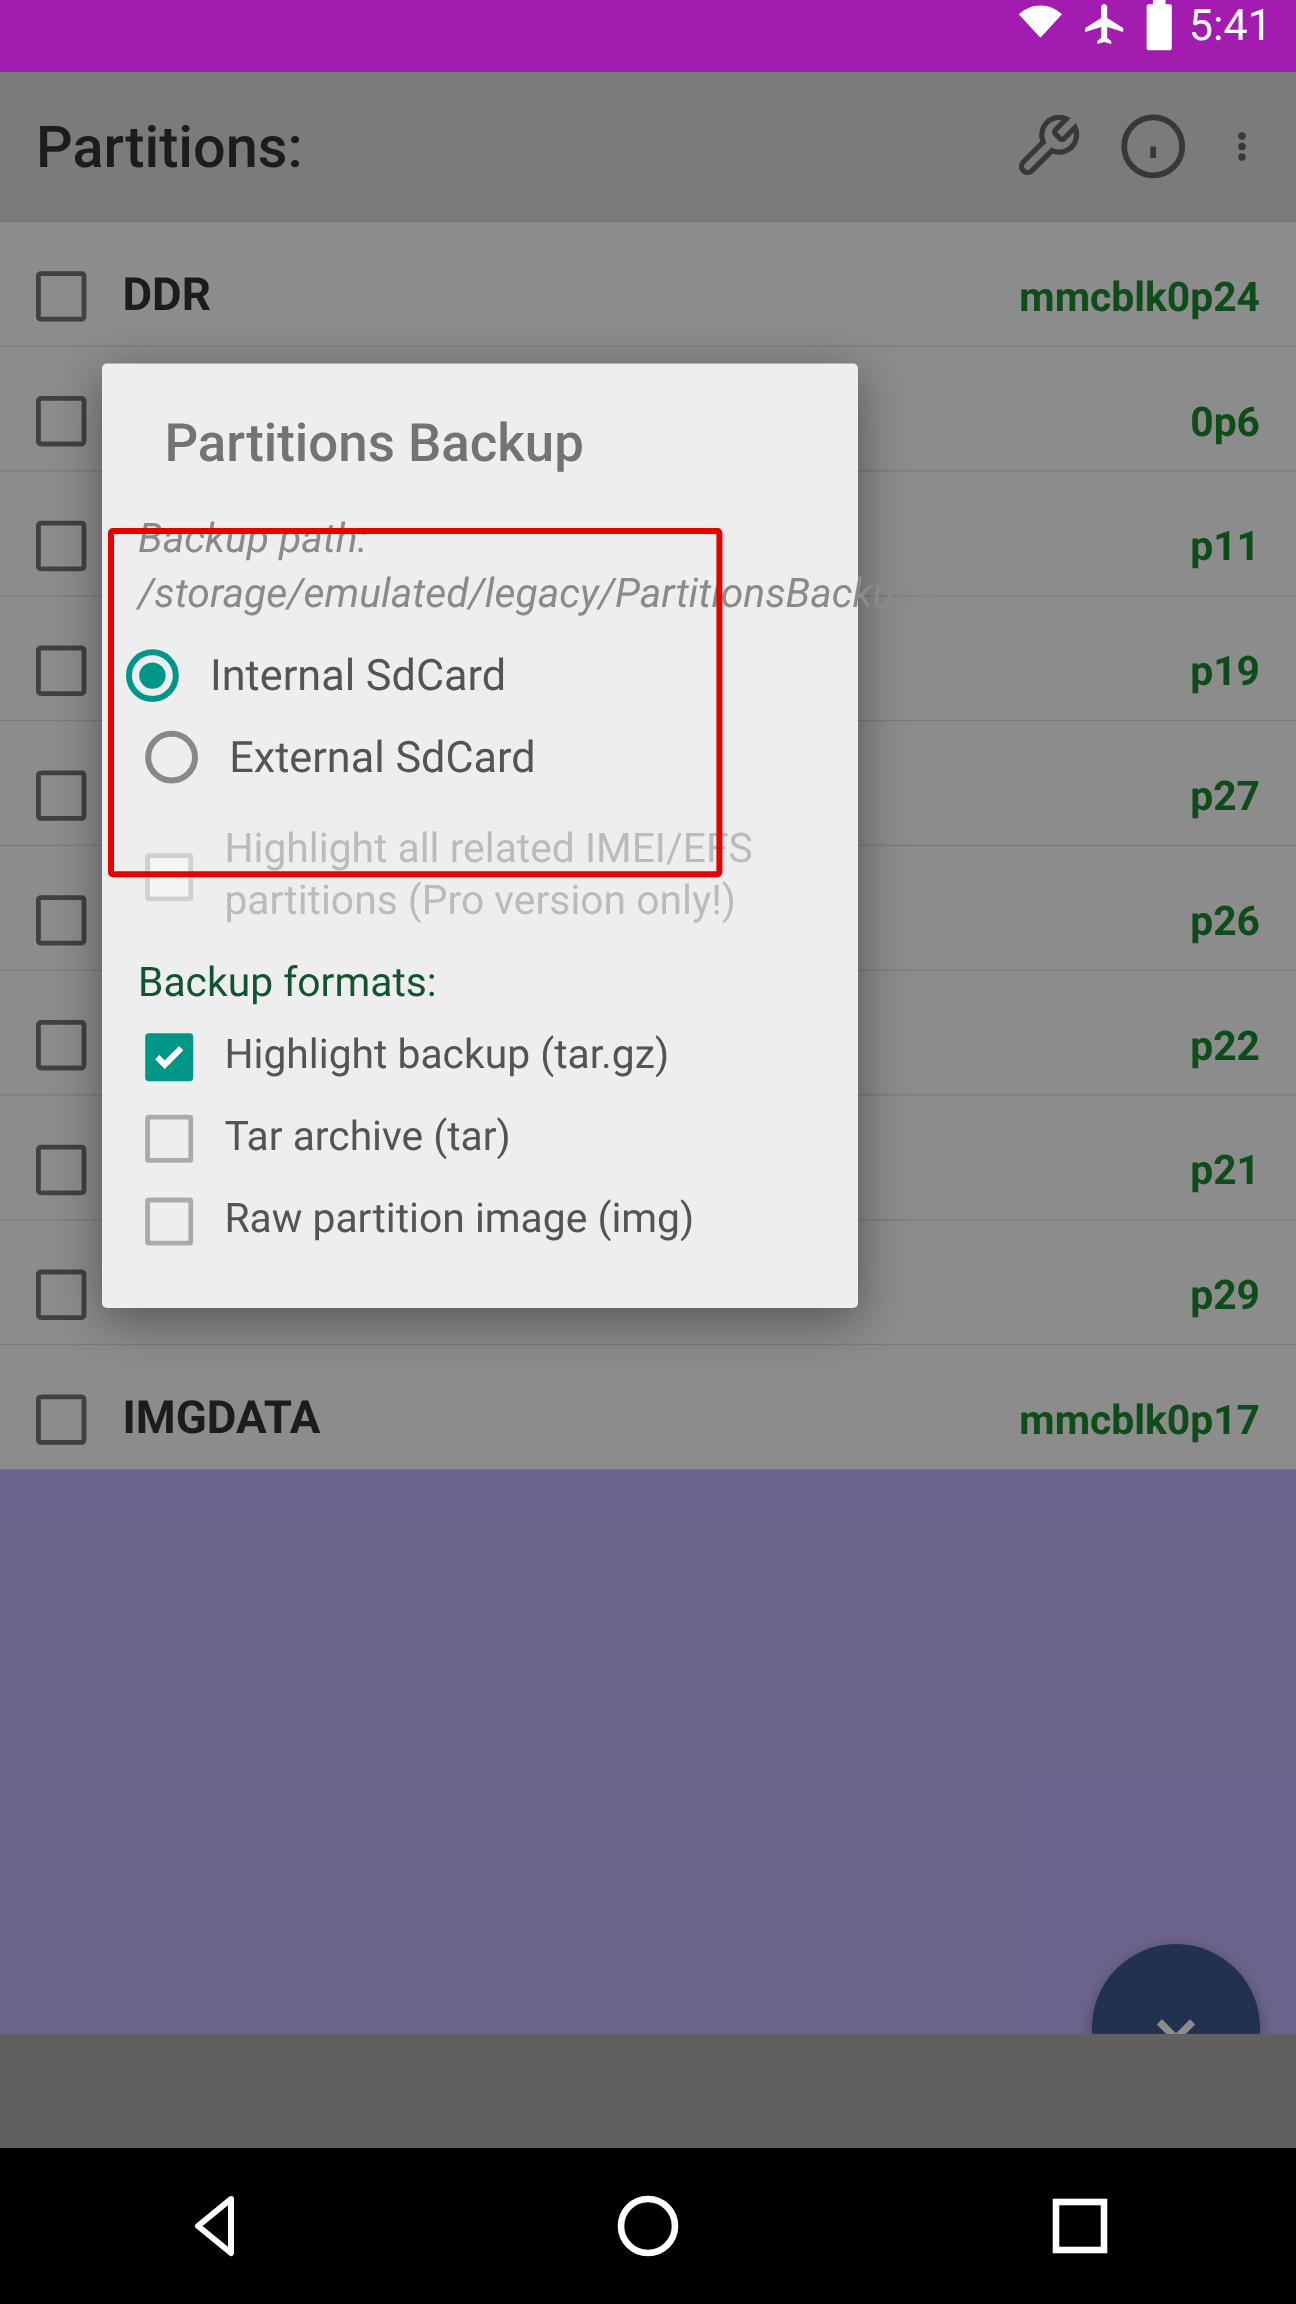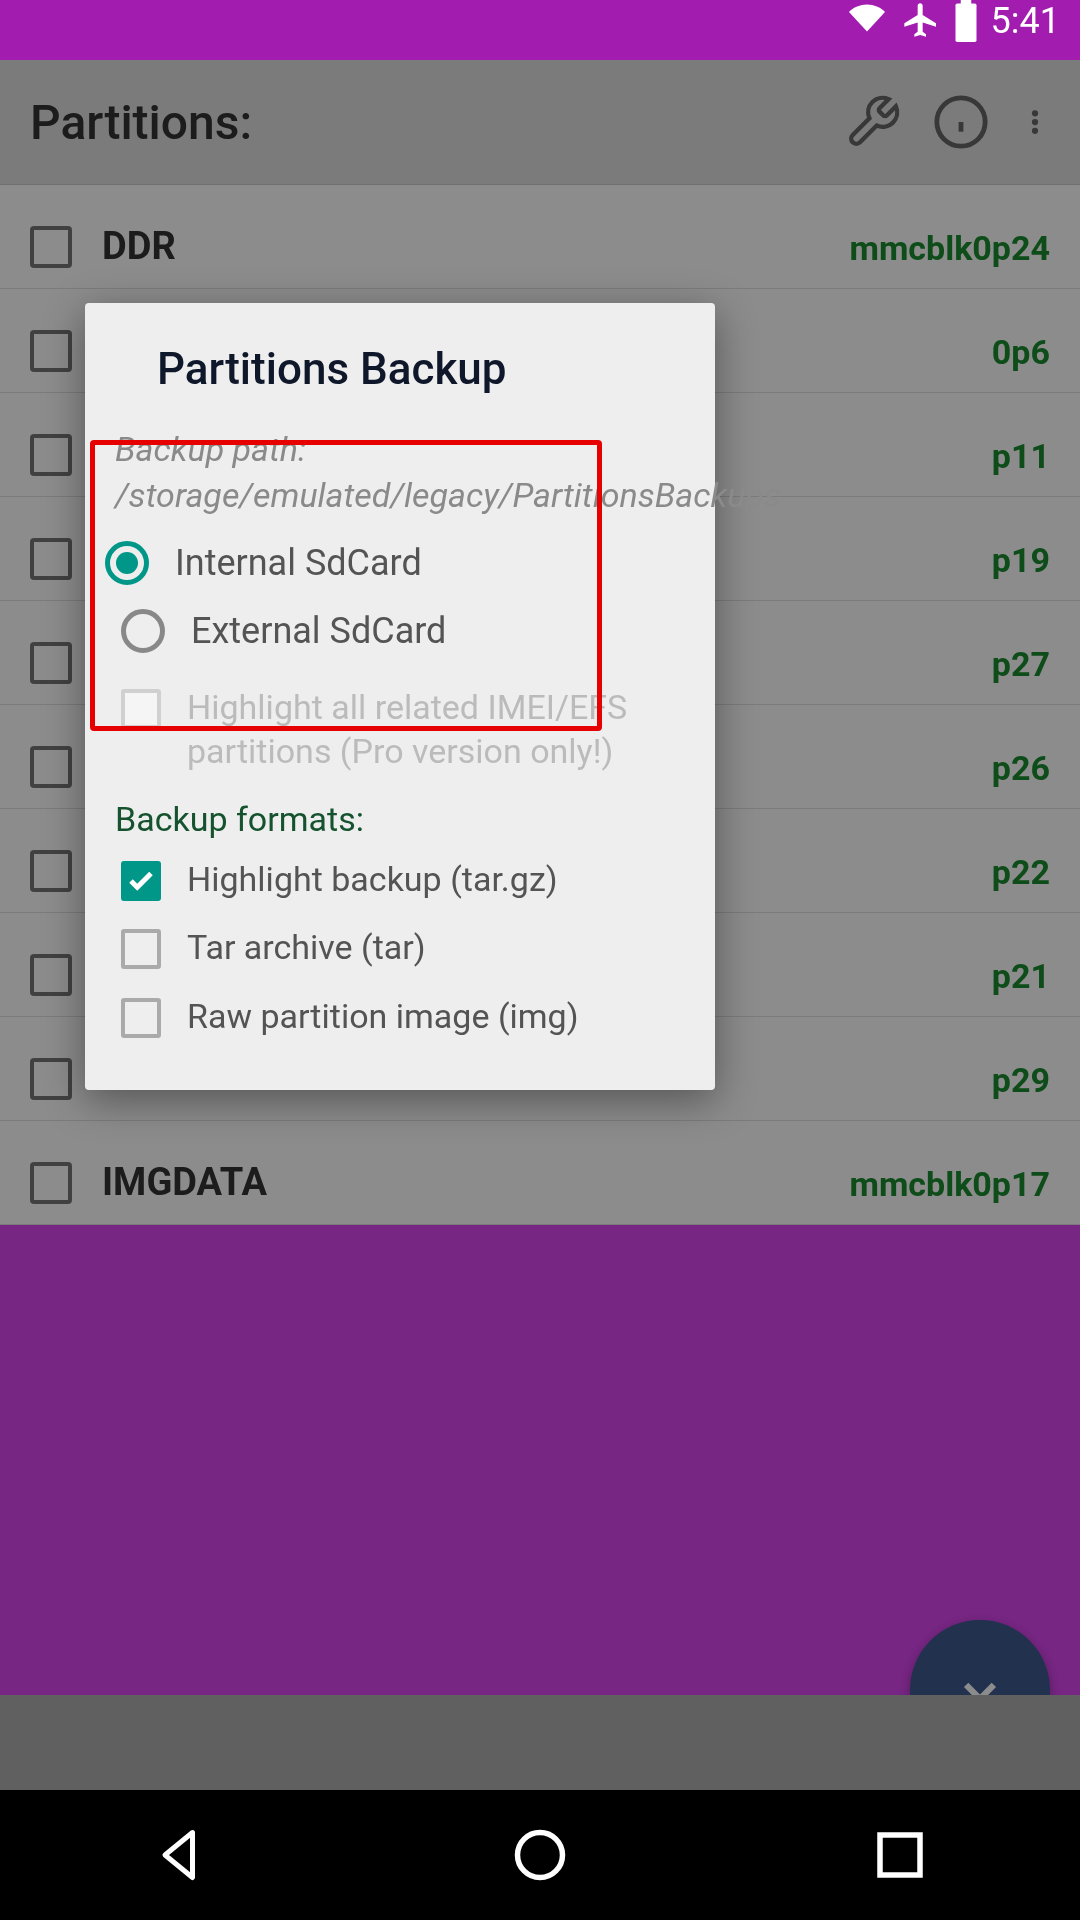--- a/index.html
+++ b/index.html
@@ -2,38 +2,38 @@
 <html><head>
   <meta charset="utf-8">
   <style>
     * { margin: 0; padding: 0; box-sizing: border-box; font-family: Roboto, Arial, sans-serif; }
     body { width: 1080px; height: 1920px; background: #000; position: relative; overflow: hidden; }
     
     .status-bar { height: 60px; background: #a21caf; display: flex; justify-content: flex-end; padding: 0 20px; gap: 12px; }
     .status-bar .time { color: #fff; font-size: 36px; font-weight: 400; }
     .status-icon { fill: #fff; }
     
-    .app-content { position: absolute; top: 60px; left: 0; right: 0; bottom: 0; background: #d946ef; }
+    .app-content { position: absolute; top: 60px; left: 0; right: 0; bottom: 0; background: #c4b5fd; }
     
     .app-header { height: 125px; background: #e0e0e0; display: flex; align-items: center; padding: 0 30px; border-bottom: 1px solid #ccc; }
     .app-header .title { font-size: 48px; font-weight: 500; color: #333; flex: 1; }
     .header-icon { margin-left: 30px; }
     
     .partition-list { background: #fff; }
     .partition-row { display: flex; align-items: flex-end; padding: 20px 30px; border-bottom: 1px solid #e0e0e0; height: 104px; }
     .partition-row .checkbox { width: 42px; height: 42px; border: 4px solid #777; border-radius: 4px; margin-right: 30px; }
     .partition-row .name { font-size: 38px; font-weight: 700; color: #333; flex: 1; }
     .partition-row .device { font-size: 34px; font-weight: 700; color: #1b8c2f; }
     
     .fab { position: absolute; right: 30px; bottom: 160px; width: 140px; height: 140px; border-radius: 50%; background: #3d5a8f; display: flex; align-items: center; justify-content: center; box-shadow: 0 4px 12px rgba(0,0,0,0.3); }
     
     .overlay { position: absolute; top: 60px; left: 0; right: 0; bottom: 0; background: rgba(0,0,0,0.45); }
     
     .dialog { position: absolute; top: 303px; left: 85px; width: 630px; background: #eeeeee; border-radius: 4px; box-shadow: 0 10px 40px rgba(0,0,0,0.4); padding: 40px 0 40px 0; }
-    .dialog-title { font-size: 44px; font-weight: 500; color: #0f172a; padding: 0 40px 20px 72px; }
+    .dialog-title { font-size: 44px; font-weight: 500; color: #737373; padding: 0 40px 20px 52px; }
     
     .highlight-box { position: absolute; top: 137px; left: 5px; width: 512px; height: 291px; border: 5px solid #e60000; border-radius: 4px; }
     
     .dialog-section { padding: 12px 40px 0 30px; font-style: italic; }
     .dialog-label { font-size: 34px; color: #8a8a8a; line-height: 1.35; }
     
     .radio-row { display: flex; align-items: center; padding: 12px 40px 12px 36px; }
     .radio { width: 44px; height: 44px; border-radius: 50%; border: 5px solid #888; margin-right: 26px; }
     .radio.checked { border-color: #009688; position: relative; }
     .radio.checked::after { content: ''; position: absolute; top: 50%; left: 50%; transform: translate(-50%,-50%); width: 22px; height: 22px; border-radius: 50%; background: #009688; }
@@ -162,21 +162,21 @@
 
   <div class="radio-row" style="margin-top:10px;padding-left:20px;">
     <div class="radio checked"></div>
     <span class="radio-label">Internal SdCard</span>
   </div>
   <div class="radio-row">
     <div class="radio"></div>
     <span class="radio-label">External SdCard</span>
   </div>
 
-  <div class="checkbox-row" style="margin-top:8px;">
+  <div class="checkbox-row" style="margin-top:8px;align-items:center;">
     <div class="cb disabled"></div>
     <span class="cb-label disabled">Highlight all related IMEI/EFS partitions (Pro version only!)</span>
   </div>
 
   <div class="section-header">Backup formats:</div>
 
   <div class="checkbox-row">
     <div class="cb checked">
         <svg viewBox="0 0 24 24" fill="none" stroke="#fff" stroke-width="4">
           <polyline points="4 12 9 17 20 6"></polyline>

